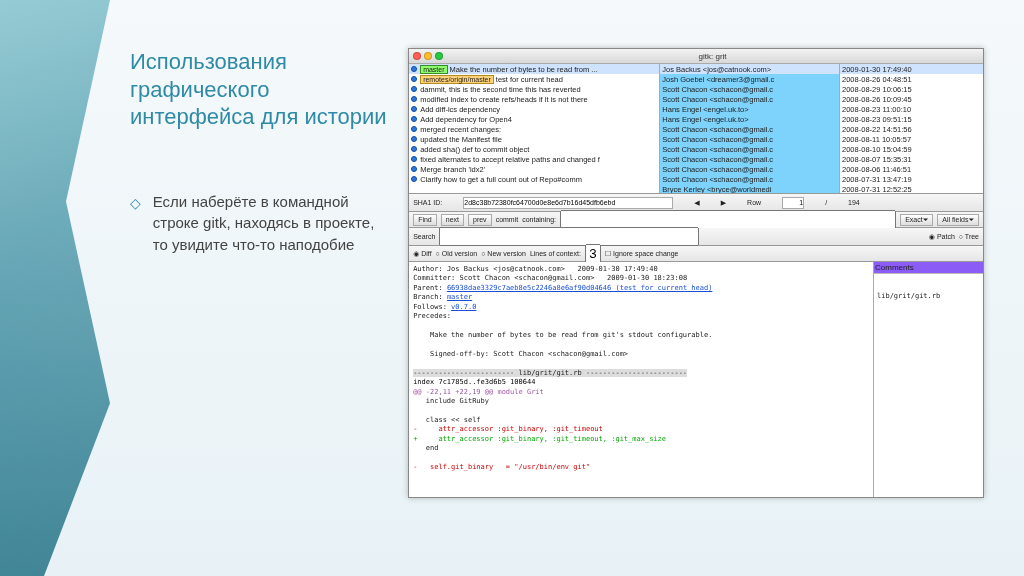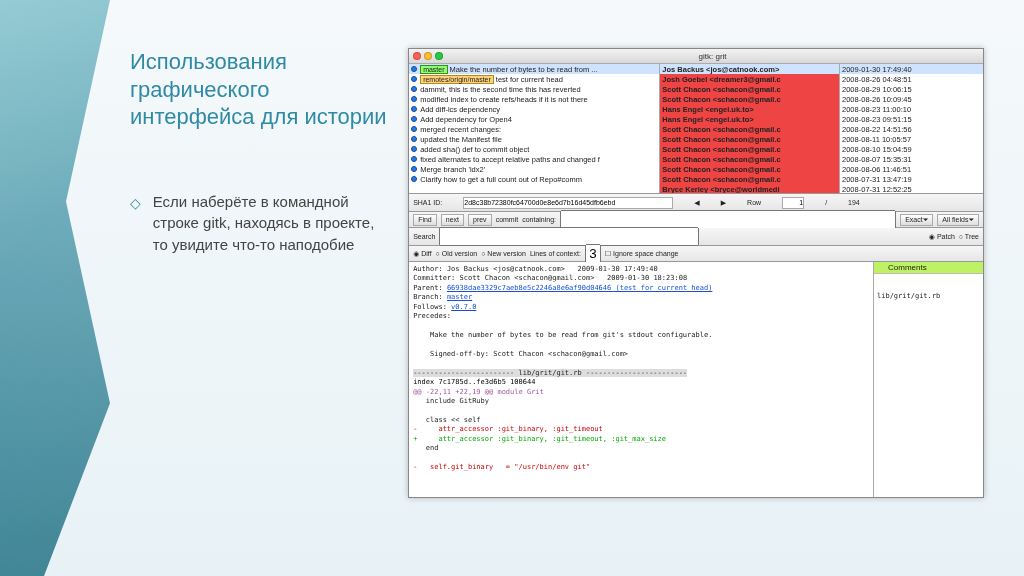--- a/index.html
+++ b/index.html
@@ -51,21 +51,21 @@
     display:flex; align-items:center; gap:3px; padding:0 4px;
     font-size:8px; color:#444;
   }
   .tl-btn { width:8px; height:8px; border-radius:50%; border:1px solid rgba(0,0,0,0.2); }
   .tl-red{background:#ff5f56}.tl-yel{background:#ffbd2e}.tl-grn{background:#27c93f}
   .tl-title{flex:1; text-align:center; font-size:8px; color:#333}
 
   .top3 { display:flex; height:130px; border-bottom:1px solid #999; }
   .top3 > div { overflow:hidden; }
   .commit-col { flex:1.4; border-right:1px solid #aaa; background:#fff; }
-  .auth-col   { flex:1; border-right:1px solid #aaa; background:#ef4444;font-weight:bold; }
+  .auth-col   { flex:1; border-right:1px solid #aaa; background:#7dd3fc; }
   .date-col   { flex:0.8; background:#fff; }
   .row { display:flex; align-items:center; height:10px; padding:0 2px; white-space:nowrap; }
   .row.sel { background:#cfe3ff; }
   .dot { width:6px;height:6px;border-radius:50%;background:#2a7ae2;border:1px solid #124a9a; margin-right:3px; flex:0 0 auto;}
   .branch-tag { background:#8cff6a; border:1px solid #3a8a2a; padding:0 2px; margin-right:2px; font-size:7px; }
   .branch-tag.remote { background:#ffd37a; border-color:#b58a20; }
 
   .midbar {
     height:18px; background:linear-gradient(#f6f6f6,#e6e6e6);
     border-bottom:1px solid #999;
@@ -78,21 +78,21 @@
     height:16px; background:linear-gradient(#f6f6f6,#e6e6e6);
     border-bottom:1px solid #999;
     display:flex; align-items:center; gap:4px; padding:0 4px;
     font-size:7px;
   }
   .toolbar.search { height:18px; }
 
   .body2 { flex:1; display:flex; overflow:hidden; }
   .detail { flex:1; overflow:hidden; font-family: Monaco,Consolas,monospace; font-size:7px; padding:3px 4px; line-height:1.35; white-space:pre; background:#fff; }
   .side   { width:110px; border-left:1px solid #aaa; background:#fff; }
-  .side-hdr { background:#bef264; border-bottom:1px solid #bbb; font-size:8px; padding:1px 14px; }
+  .side-hdr { background:#8b5cf6; border-bottom:1px solid #bbb; font-size:8px; padding:1px 1px; }
   .side-body { padding:18px 3px; font-family: Monaco,monospace; font-size:7px; }
 
   .diffhdr { color:#000;margin-top:20px; }
   .diffctx { background:#ddd; text-align:center; }
   .hunk { color:#a05aa0; }
   .del { color:#c00; }
   .add { color:#0a0; }
   .lnk { color:#1a4fd6; text-decoration:underline; }
 </style>
 </head>

